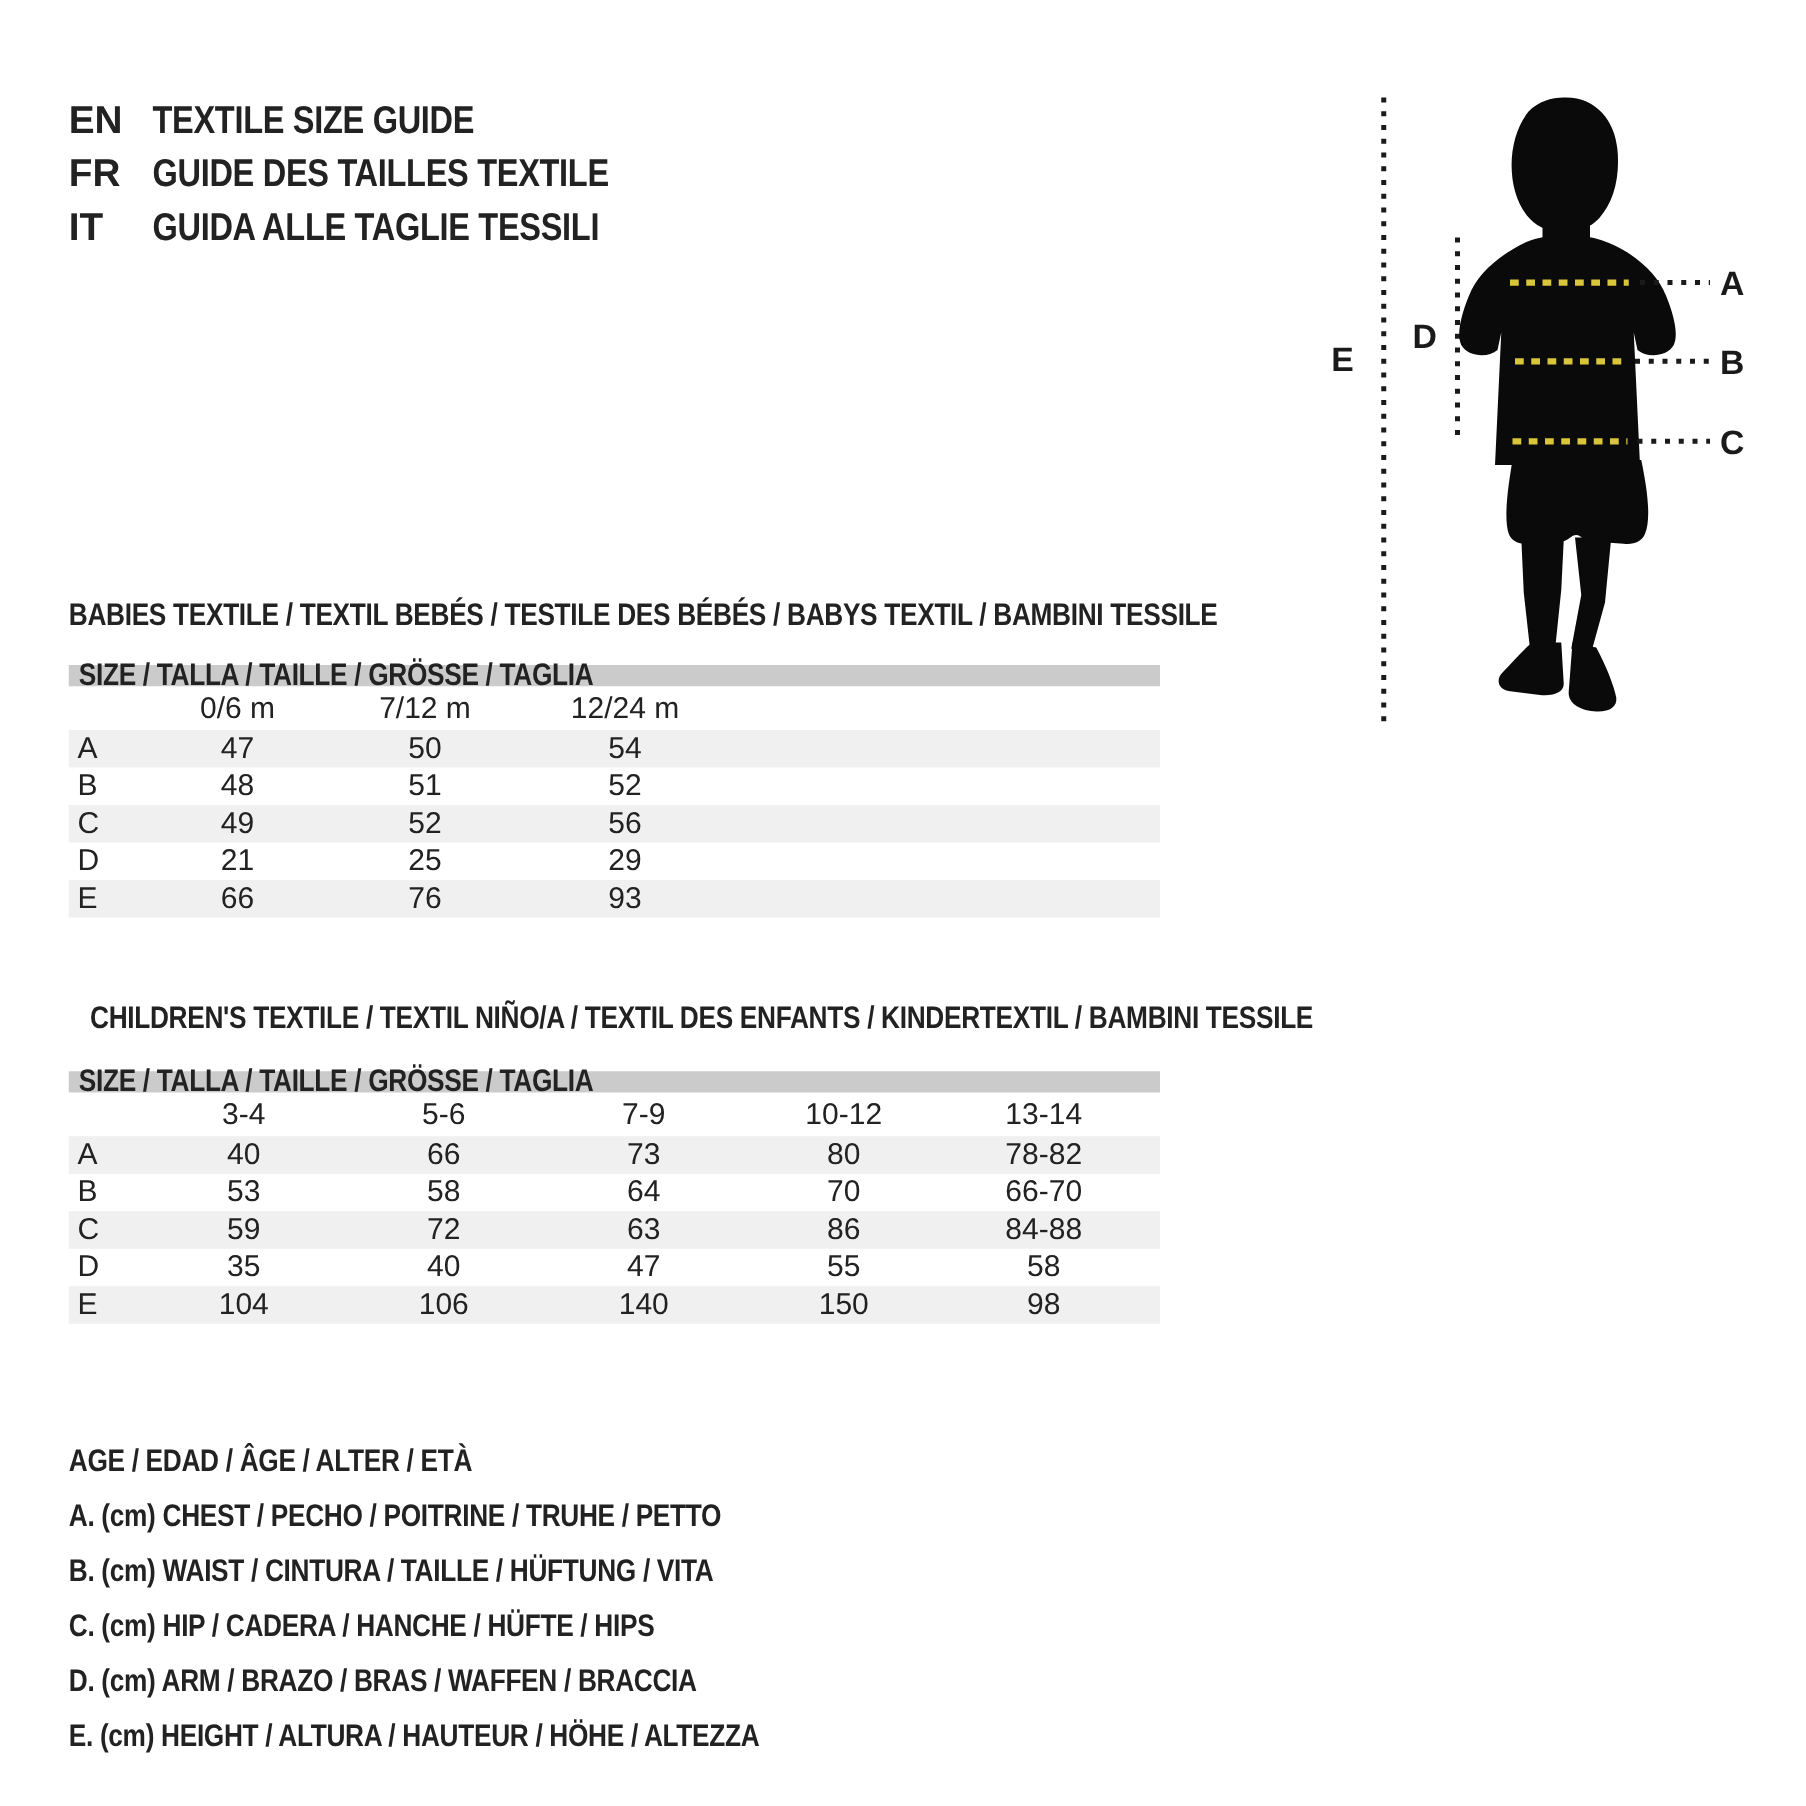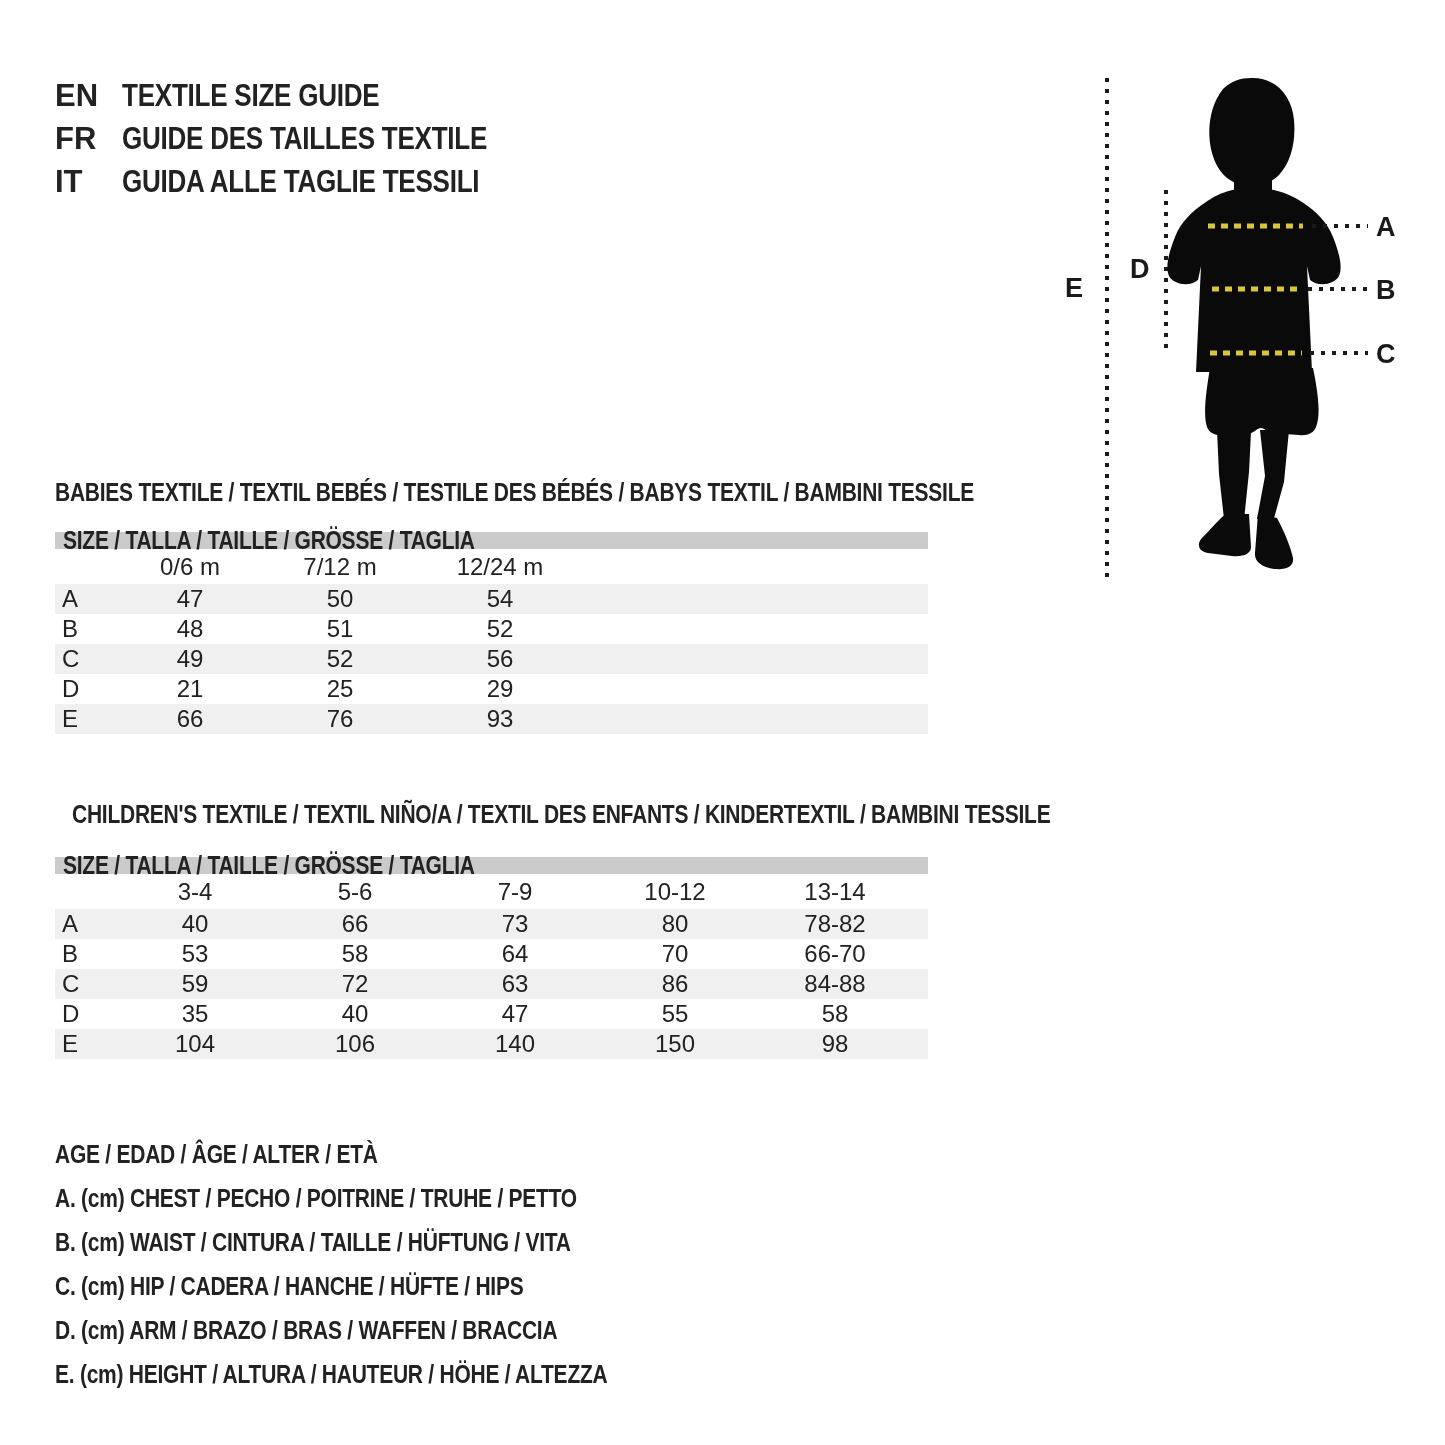--- a/index.html
+++ b/index.html
@@ -30,21 +30,21 @@
   .babies   .col-row, .babies   .data-row { grid-template-columns:60px 150px 150px 170px; }
   .children .col-row, .children .data-row { grid-template-columns:60px 160px 160px 160px 160px 160px; }
   .col-row  { height:35px; }
   .data-row { height:30px; }
   .data-row.stripe { background:#f0f0f0; }
   .cell-c { text-align:center; }
   .row-label { padding-left:7px; }
 
   
   .legend-block { left:55px; top:1140px; }
-  .legend-line { height:44px; display:flex; align-items:flex-start; font-size:25px; font-weight:bold; }
+  .legend-line { height:44px; display:flex; align-items:flex-end; font-size:25px; font-weight:bold; }
 
   svg text { font-family:"Liberation Sans", sans-serif; font-weight:bold; fill:#1a1a1a; }
 </style>
 </head>
 <body>
 
 <div class="abs lang-block">
   <div class="lang-row">
     <span class="lang-code">EN</span>
     <span class="cond">TEXTILE SIZE GUIDE</span>

